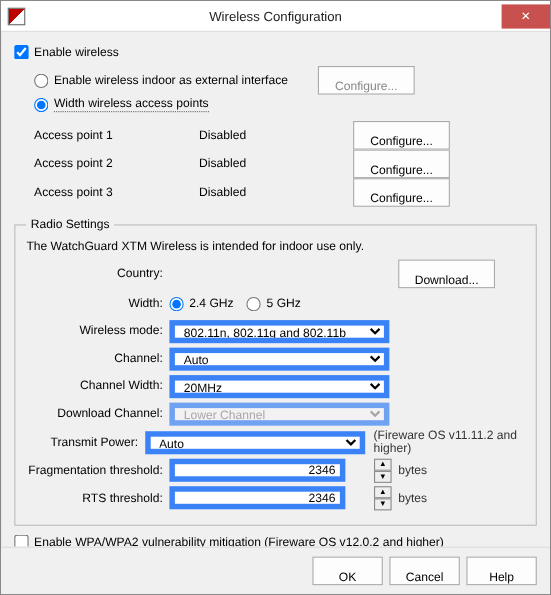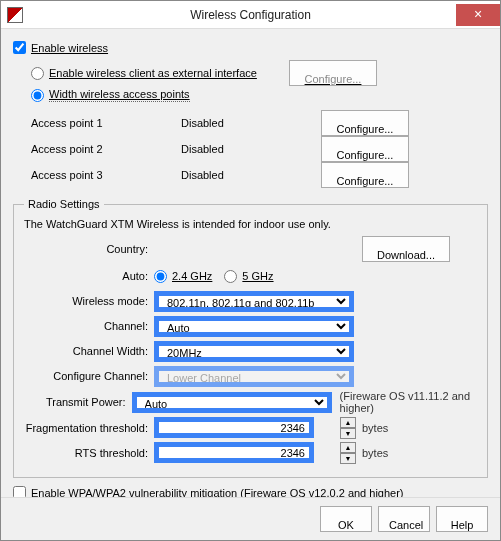--- a/index.html
+++ b/index.html
@@ -48,21 +48,21 @@
     font-size:14px;
     text-align:center;
     line-height:20px;
     cursor:pointer;
   }
   .content {
     flex:1;
     padding:10px 12px 8px 12px;
     overflow:hidden;
   }
-  .chk-row { display:flex; align-items:center; margin:2px 0;text-decoration:underline; }
+  .chk-row { display:flex; align-items:center; margin:2px 0; }
   .chk-row input[type=checkbox], .chk-row input[type=radio] { margin:0 5px 0 0; }
   .indent1 { margin-left:18px; }
   .dotted { border-bottom:1px dotted #666; padding-bottom:1px; }
   .btn {
     height:21px;
     border:1px solid #aaa;
     background:#fdfdfd;
     font-size:11px;
     padding:12px 10px;
     cursor:pointer;
@@ -99,21 +99,21 @@
   .spin-btns { display:flex; flex-direction:column; }
   .spin-btns button { width:16px; height:11px; border:1px solid #888; background:#eee; font-size:7px; line-height:7px; padding:0; cursor:pointer;}
   .suffix { margin-left:8px; color:#333; font-size:11px;}
   .note { font-size:11px; margin:2px 0 6px 0;}
   .footer {
     display:flex; justify-content:flex-end; gap:6px;
     padding:8px 12px;
     border-top:1px solid #ddd;
     background:#f0f0f0;
   }
-  .footer .btn { width:52px; }
+  .footer .btn { width:64px; }
   .band-opts { display:flex; align-items:center; gap:12px; }
 </style>
 </head>
 <body>
 
 <div class="window">
   <div class="titlebar">
     <div class="titlebar-icon"></div>
     <div class="titlebar-title">Wireless Configuration</div>
     <div class="close-btn">×</div>
@@ -121,21 +121,21 @@
 
   <div class="content">
 
     <label class="chk-row">
       <input type="checkbox" checked="" style="">
       <span>Enable wireless</span>
     </label>
 
     <div class="chk-row indent1" style="margin-top:6px;">
       <input type="radio" name="mode" style="">
-      <span style="flex:0 0 240px">Enable wireless client as external interface</span>
+      <span style="flex:0 0 240px">Enable wireless indoor as external interface</span>
       <button class="btn" disabled="" style="width:88px">Configure...</button>
     </div>
 
     <div class="chk-row indent1">
       <input type="radio" name="mode" checked="" style="">
       <span class="dotted">Width wireless access points</span>
     </div>
 
     <div class="ap-table">
       <div class="ap-row">
@@ -159,21 +159,21 @@
       <legend>Radio Settings</legend>
       <div class="note">The WatchGuard XTM Wireless is intended for indoor use only.</div>
 
       <div class="form-row">
         <div class="form-label">Country:</div>
         <div class="form-field"></div>
         <button class="btn" style="width:88px;margin-left:8px">Download...</button>
       </div>
 
       <div class="form-row">
-        <div class="form-label">Auto:</div>
+        <div class="form-label">Width:</div>
         <div class="form-field band-opts">
           <label class="chk-row">
             <input type="radio" name="band" checked="" style="">
             <span>2.4 GHz</span>
           </label>
           <label class="chk-row">
             <input type="radio" name="band" style="">
             <span>5 GHz</span>
           </label>
         </div>
@@ -194,21 +194,21 @@
       </div>
 
       <div class="form-row">
         <div class="form-label">Channel Width:</div>
         <div class="form-field">
           <select><option>20MHz</option></select>
         </div>
       </div>
 
       <div class="form-row">
-        <div class="form-label">Configure Channel:</div>
+        <div class="form-label">Download Channel:</div>
         <div class="form-field">
           <select disabled=""><option>Lower Channel</option></select>
         </div>
       </div>
 
       <div class="form-row">
         <div class="form-label">Transmit Power:</div>
         <div class="form-field">
           <select><option>Auto</option></select>
         </div>

